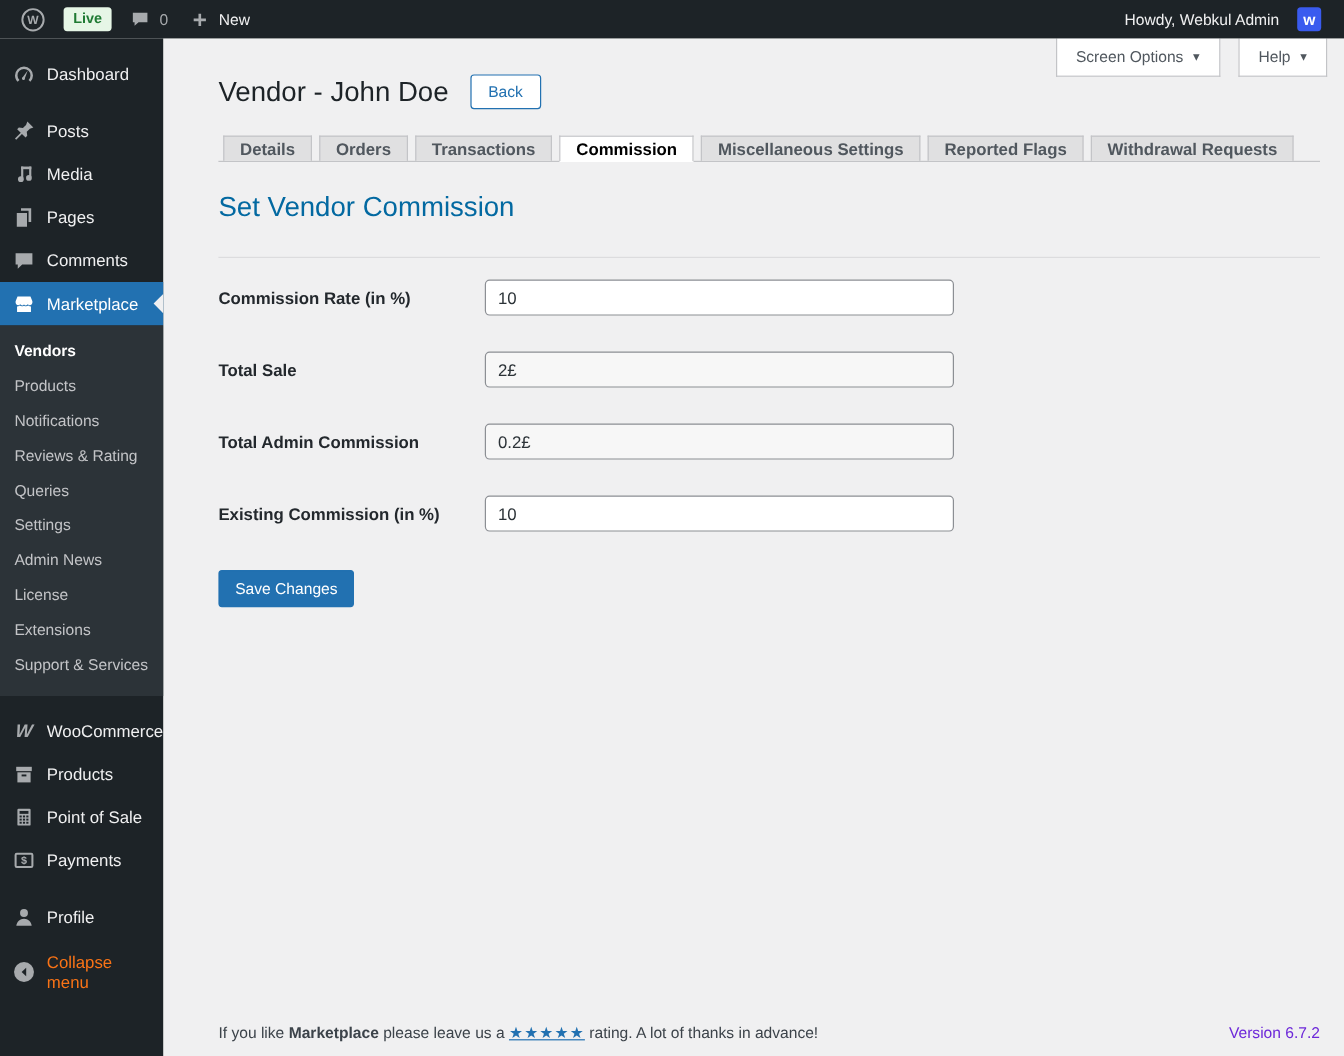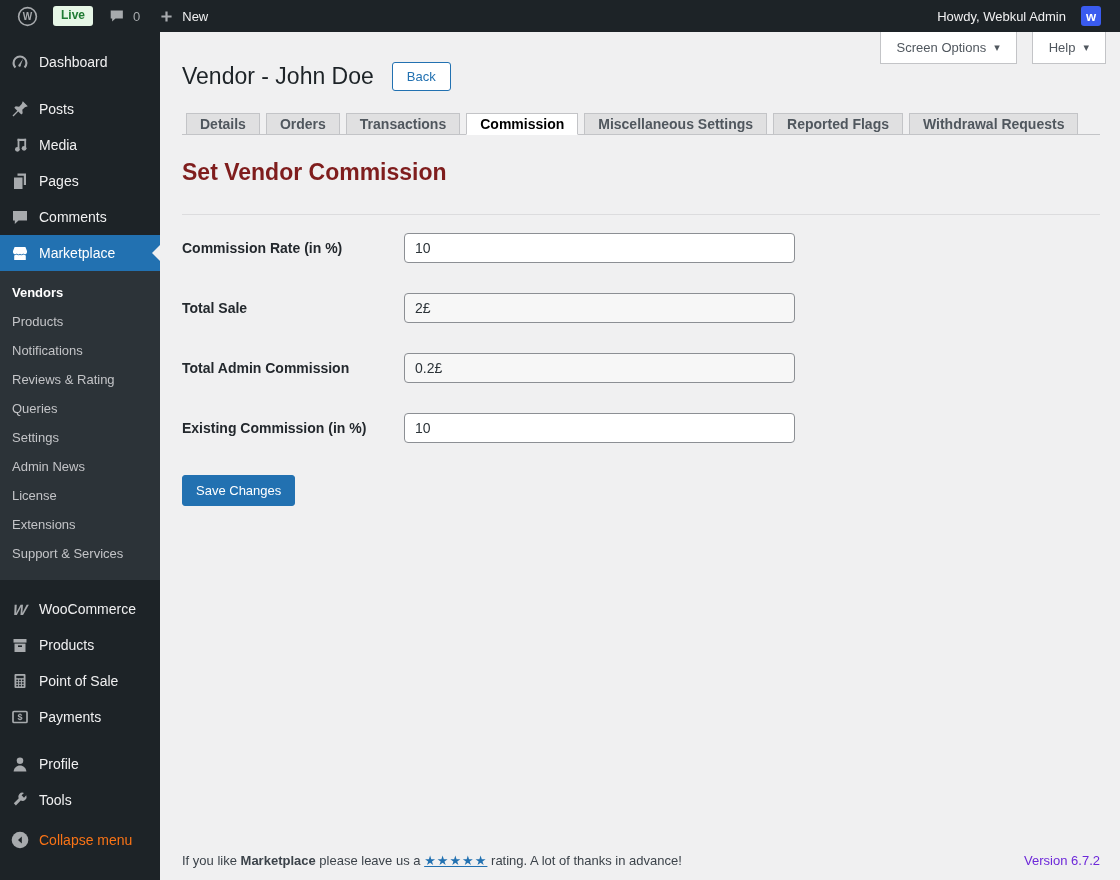--- a/index.html
+++ b/index.html
@@ -30,21 +30,21 @@
   .comment-count { color: #a7aaad; }
   .ab-spacer { flex: 1; }
   .avatar {
     width: 20px; height: 20px; border-radius: 3px; background: #3a5bef;
     color: #fff; font-weight: 700; font-size: 13px;
     display: flex; align-items: center; justify-content: center; margin-left: 8px;
   }
 
   
   .sidebar {
-    position: absolute; top: 32px; left: 0; bottom: 0; width: 160px;
+    position: absolute; top: 32px; left: 0; bottom: 0; width: 136px;
     background: #1d2327; color: #f0f0f1; font-size: 14px; z-index: 40;
     padding-top: 12px;
   }
   .menu-item {
     display: flex; align-items: center; gap: 9px;
     padding: 8px 8px 8px 10px; color: #f0f0f1; position: relative; cursor: pointer;
   }
   .menu-item .mi-icon { width: 20px; height: 20px; color: #a7aaad; flex: 0 0 20px; display:flex; align-items:center; justify-content:center; }
   .menu-item.active { background: #2271b1; color: #fff; }
   .menu-item.active .mi-icon { color: #fff; }
@@ -85,21 +85,21 @@
   .tabs { display: flex; gap: 6px; margin-top: 22px; border-bottom: 1px solid #c3c4c7; padding-left: 4px; }
   .tab {
     background: #e0e0e1; border: 1px solid #c3c4c7; border-bottom: none;
     color: #50575e; font-weight: 700; font-size: 14px; padding: 2px 13px;
     cursor: pointer; white-space: nowrap;
   }
   .tab.active {
     background: #fff; color: #000; margin-bottom: -1px; border-bottom: 1px solid #fff;
   }
 
-  .section-title { font-size: 23px; font-weight: 700; color: #7f1d1d; margin-top: 24px; }
+  .section-title { font-size: 23px; font-weight: 400; color: #0369a1; margin-top: 24px; }
   .section-divider { border: none; border-top: 1px solid #dcdcde; margin-top: 28px; }
 
   .commission-form { margin-top: 18px; }
   .form-row { display: flex; align-items: center; margin-bottom: 30px; }
   .form-label { width: 222px; font-weight: 700; font-size: 14px; color: #23282d; }
   .field-input {
     width: 391px; height: 30px; border: 1px solid #8c8f94; border-radius: 4px;
     padding: 0 10px; font-size: 14px; color: #2c3338; background: #fff; font-family: inherit;
   }
   .field-input.readonly { background: rgba(255,255,255,0.45); }
@@ -271,28 +271,20 @@
   <div class="menu-gap"></div>
   <div class="menu-item">
     <span class="mi-icon">
       <svg width="20" height="20" viewBox="0 0 20 20" fill="currentColor">
           <circle cx="10" cy="6.8" r="3.3"></circle>
           <path d="M3.6 17.5c.4-3.5 3-5.9 6.4-5.9s6 2.4 6.4 5.9z"></path>
         </svg>
     </span>
     <span>Profile</span>
   </div>
-  <div class="menu-item">
-    <span class="mi-icon">
-      <svg width="20" height="20" viewBox="0 0 20 20" fill="currentColor">
-          <path d="M16.3 5.2a4.2 4.2 0 0 1-5.6 5.4l-4.8 4.8-2.1-2.1 4.8-4.8a4.2 4.2 0 0 1 5.4-5.6L11.6 5.3l2.4 2.4z"></path>
-        </svg>
-    </span>
-    <span>Tools</span>
-  </div>
   <div class="menu-item collapse-item">
     <span class="mi-icon">
       <svg width="20" height="20" viewBox="0 0 20 20">
           <circle cx="10" cy="10" r="8.3" fill="currentColor"></circle>
           <path d="M11.8 6.4L8 10l3.8 3.6z" fill="#1d2327"></path>
         </svg>
     </span>
     <span>Collapse menu</span>
   </div>
 </div>

